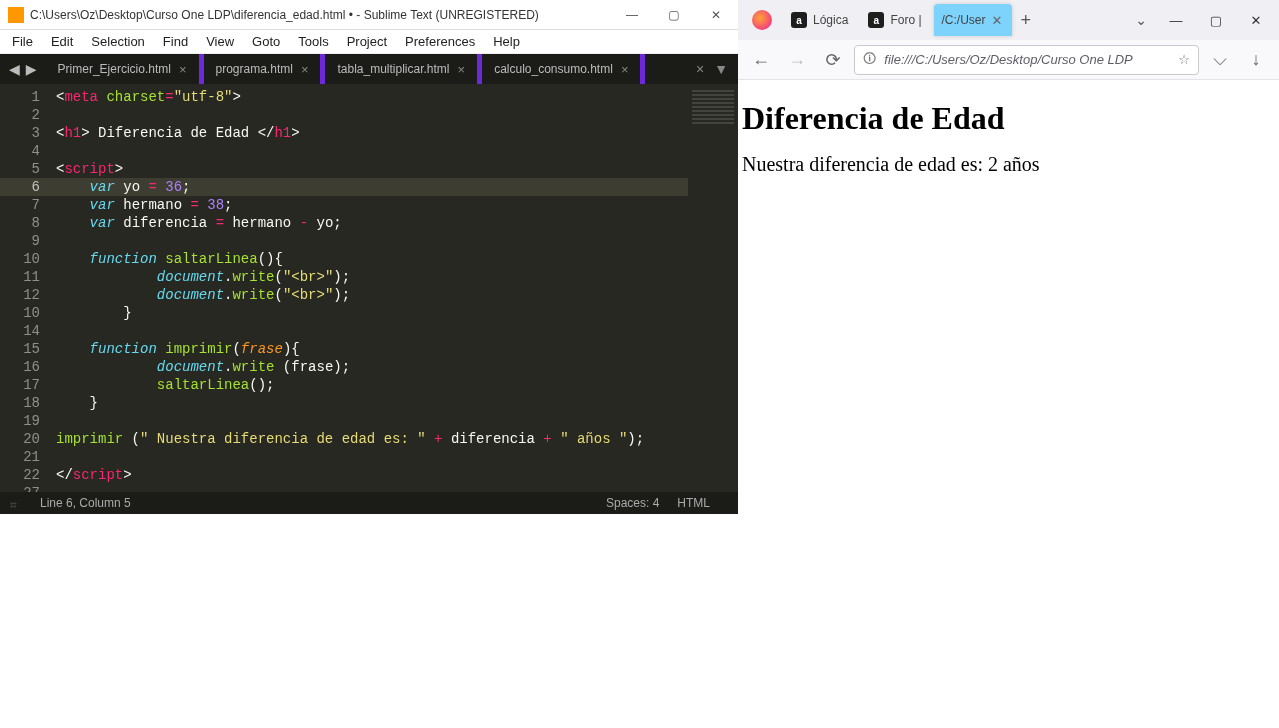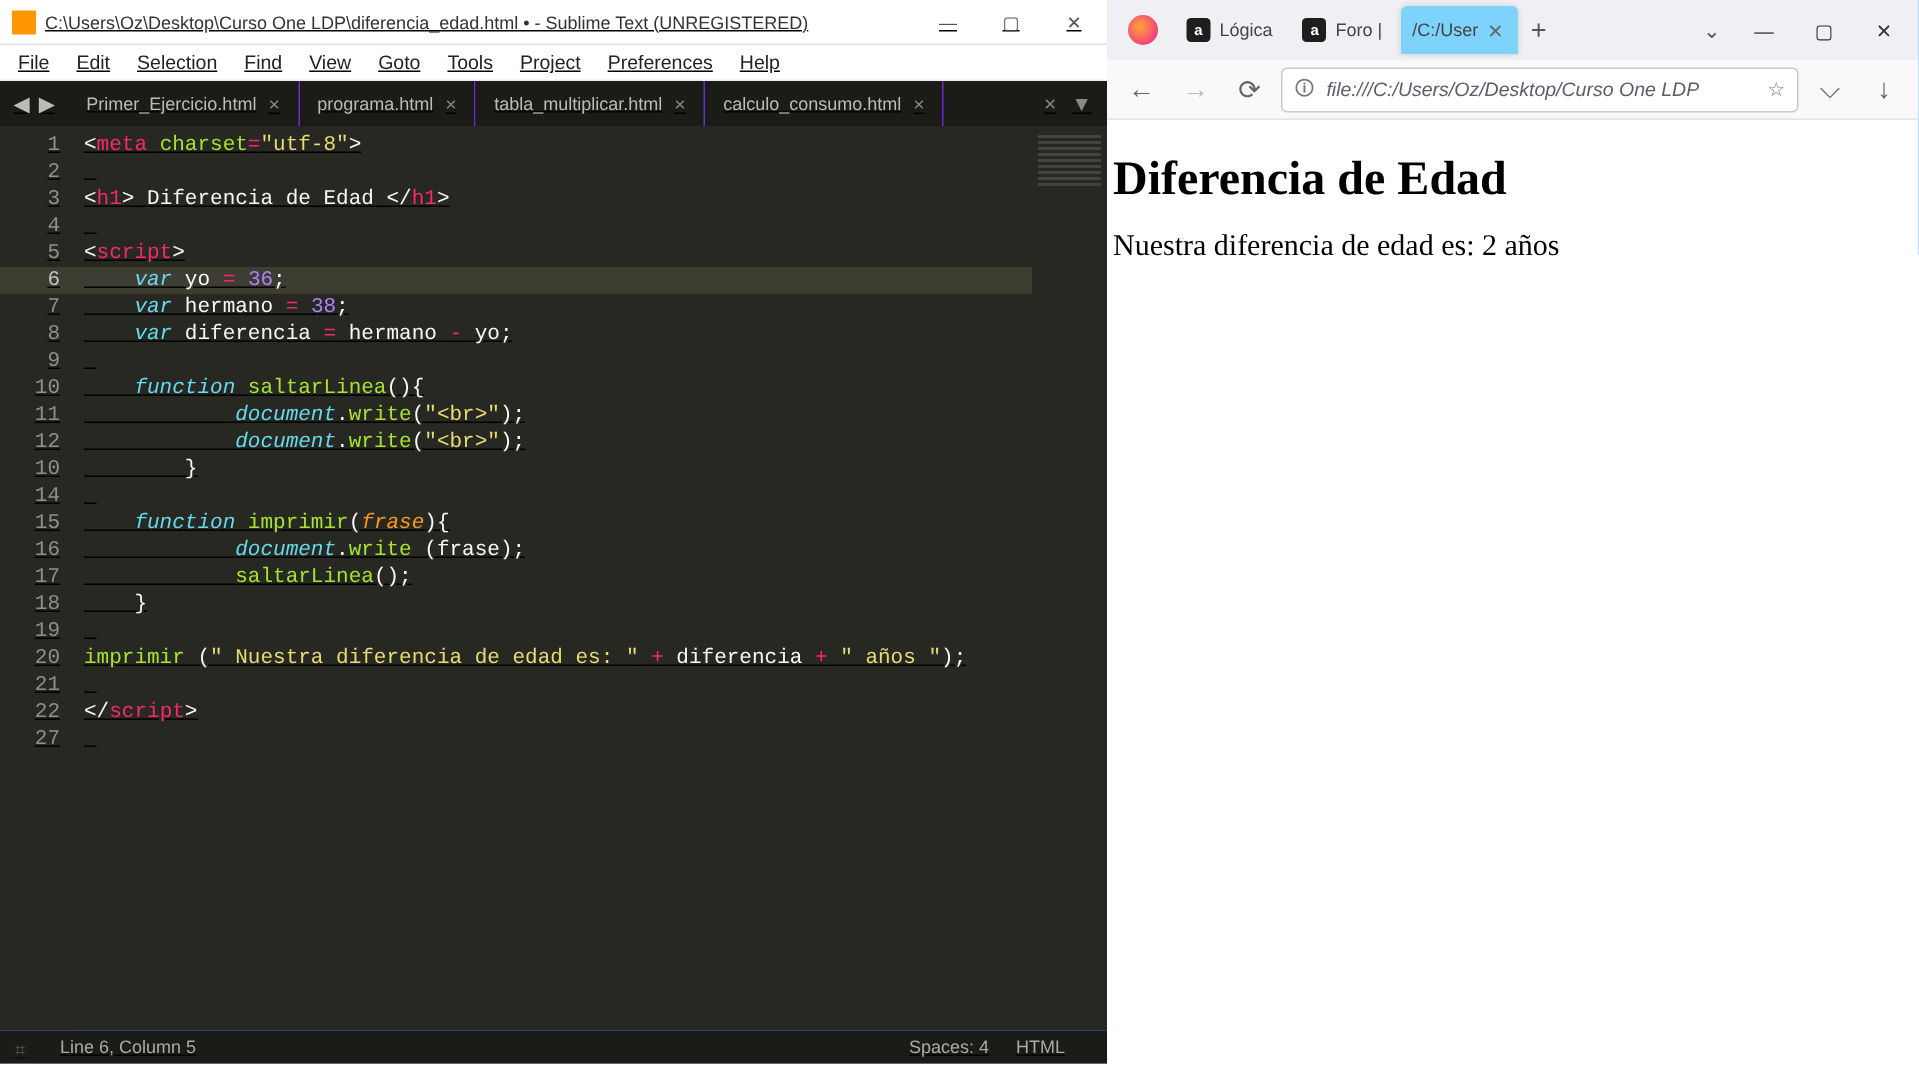--- a/index.html
+++ b/index.html
@@ -9,25 +9,24 @@
   display: flex;
   width: 1279px;
   height: 728px;
   overflow: hidden;
   background: #fff;
 }
 
 
 .sublime {
   width: 738px;
-  height: 709px;
-  background: #3b82f6;
+  height: 514px;
+  background: #86efac;
   display: flex;
   flex-direction: column;
-  text-decoration: underline;
 }
 .sublime-titlebar {
   height: 30px;
   background: #fff;
   display: flex;
   align-items: center;
   padding: 0 8px;
   border-bottom: 1px solid #ddd;
   font-size: 12px;
 }
@@ -64,21 +63,21 @@
 }
 .nav-arrows {
   display: flex; align-items: center; padding: 0 6px; color: #bbb;
   background:#1b1c17;
 }
 .nav-arrows span { padding: 0 3px; font-size: 14px; cursor:pointer; }
 .tab {
   display: flex; align-items: center;
   padding: 0 12px;
   color: #bbb;
-  border-right: 1px solid #6d28d9;
+  border-right: 5px solid #6d28d9;
   font-size: 12px;
   cursor: pointer;
   position: relative;
   background:#1b1c17;
 }
 .tab .close-x { margin-left: 8px; color: #888; font-size: 13px; }
 .tab-end { flex:1; background:#1b1c17; display:flex; justify-content:flex-end; align-items:center; padding-right:6px;}
 .tab-end .extra { color:#888; padding:0 6px; font-size:14px; }
 .tab-end .dropdown-icn { color:#888; font-size:14px; padding:0 4px;}
 

